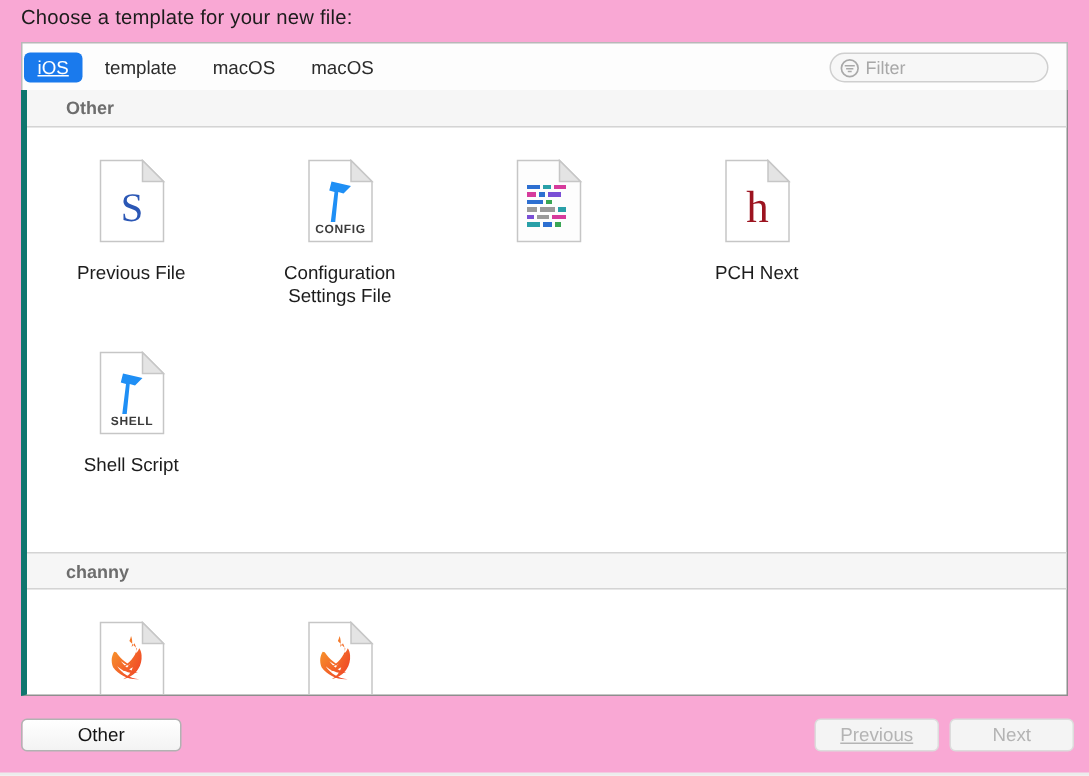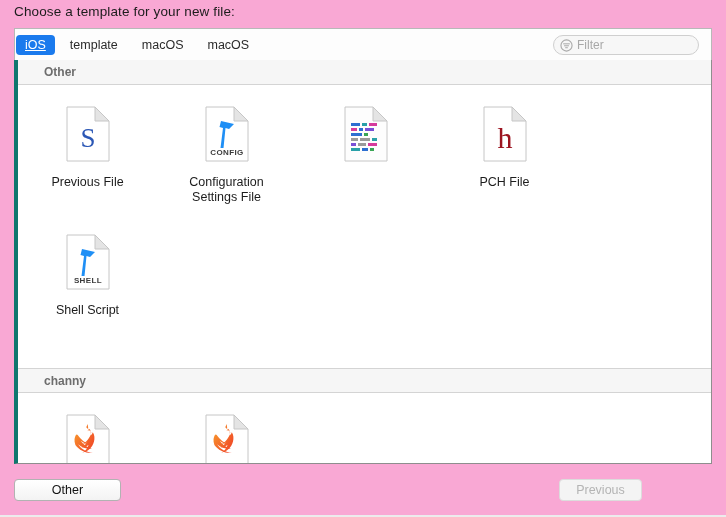--- a/index.html
+++ b/index.html
@@ -145,21 +145,21 @@
     bottom: 14px;
     width: 83px; height: 22px;
     background: #f4f4f4;
     border: 1px solid #dcdcdc;
     border-radius: 4px;
     font-family: "Liberation Sans", sans-serif;
     font-size: 12.5px;
     color: #b4b4b4;
     cursor: default;
   }
-  #prev-btn { right: 84px; }
+  #prev-btn { right: 100px; text-decoration: underline; }
   #next-btn { right: 10px; }
 </style>
 </head>
 <body>
 
 <div id="dialog">
 
   <div id="prompt">Choose a template for your new file:</div>
 
   <div id="tabbar">
@@ -238,21 +238,21 @@
       </div>
 
       <div class="cell">
         <div class="icon">
           <svg viewBox="0 0 46 56" width="46" height="56">
             <path d="M2 1 h28 l14 14 v40 H2 Z" fill="url(#pg)" stroke="#c6c6c6" stroke-width="1"></path>
             <path d="M30 1 v14 h14 Z" fill="#e4e4e4" stroke="#c6c6c6" stroke-width="1"></path>
             <text x="23" y="42" font-family="'Liberation Serif',serif" font-size="30" fill="#9c1420" text-anchor="middle">h</text>
           </svg>
         </div>
-        <div class="label">PCH File</div>
+        <div class="label">PCH Next</div>
       </div>
 
       <div class="cell">
         <div class="icon">
           <svg viewBox="0 0 46 56" width="46" height="56">
             <path d="M2 1 h28 l14 14 v40 H2 Z" fill="url(#pg)" stroke="#c6c6c6" stroke-width="1"></path>
             <path d="M30 1 v14 h14 Z" fill="#e4e4e4" stroke="#c6c6c6" stroke-width="1"></path>
             <path d="M17 15 l13 3 -5 5 -3.5 -1 -2 20 -3 0 2.5 -20 -3.5 -1 Z" fill="#1f8ff5"></path>
             <text x="23" y="49" font-family="'Liberation Sans',sans-serif" font-size="8" font-weight="bold" fill="#3b3b3b" text-anchor="middle" letter-spacing="0.4">SHELL</text>
           </svg>
@@ -309,14 +309,15 @@
         </div>
 
       </div>
 
     </div>
 
   </div>
 
   <button id="cancel-btn">Other</button>
   <button id="prev-btn" disabled="">Previous</button>
+  <button id="next-btn" disabled="">Next</button>
 
 </div>
 
 </body></html>

